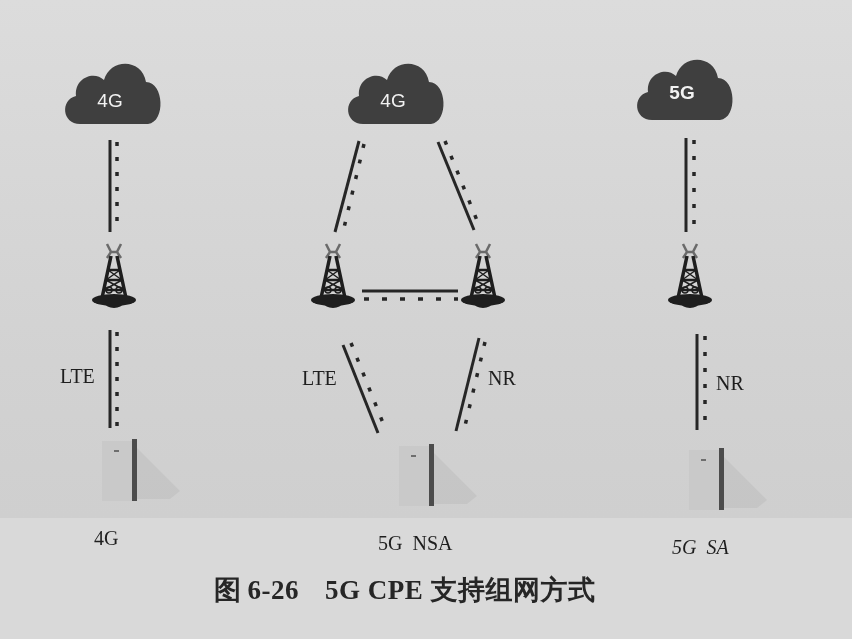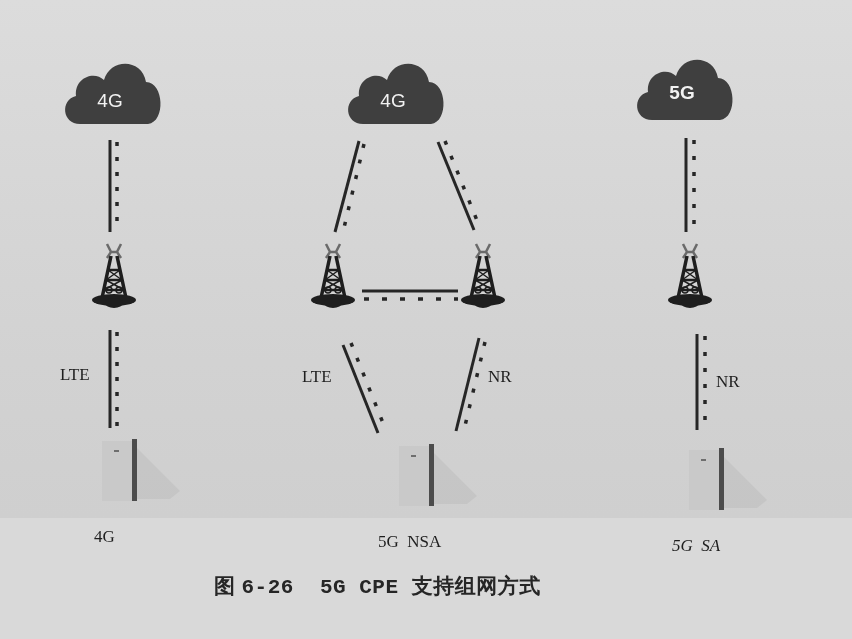--- a/index.html
+++ b/index.html
@@ -9,30 +9,30 @@
     font-family:"Liberation Serif", serif;
     position:relative;
   }
   .page {
     position:absolute; left:0; top:0; width:852px; height:518px;
     background: linear-gradient(180deg,#dcdcdc 0%,#d6d6d6 40%,#d2d2d2 70%,#cfcfcf 100%);
   }
   svg.diagram { position:absolute; left:0; top:0; }
   .label {
     position:absolute; font-family:"Liberation Serif", serif;
-    color:#1e1e1e; font-size:17px; white-space:nowrap;
+    color:#1e1e1e; font-size:20px; white-space:nowrap;
   }
   .cloud-text {
     position:absolute; color:#f2f2f2; font-family:"Liberation Sans", sans-serif;
     font-size:19px; width:60px; text-align:center;
   }
   .caption {
     position:absolute; left:214px; top:572px;
-    font-family:Liberation Mono, monospace; font-weight:bold;
-    font-size:21px; color:#262626; letter-spacing:0.5px; white-space:nowrap;
+    font-family:Liberation Serif, serif; font-weight:bold;
+    font-size:27px; color:#262626; letter-spacing:0.5px; white-space:nowrap;
   }
   .caption .num { margin-left:6px; margin-right:26px; }
 </style>
 </head>
 <body>
 
 <div class="page">
 
 <svg class="diagram" width="852" height="639" viewBox="0 0 852 639">
   <defs>

